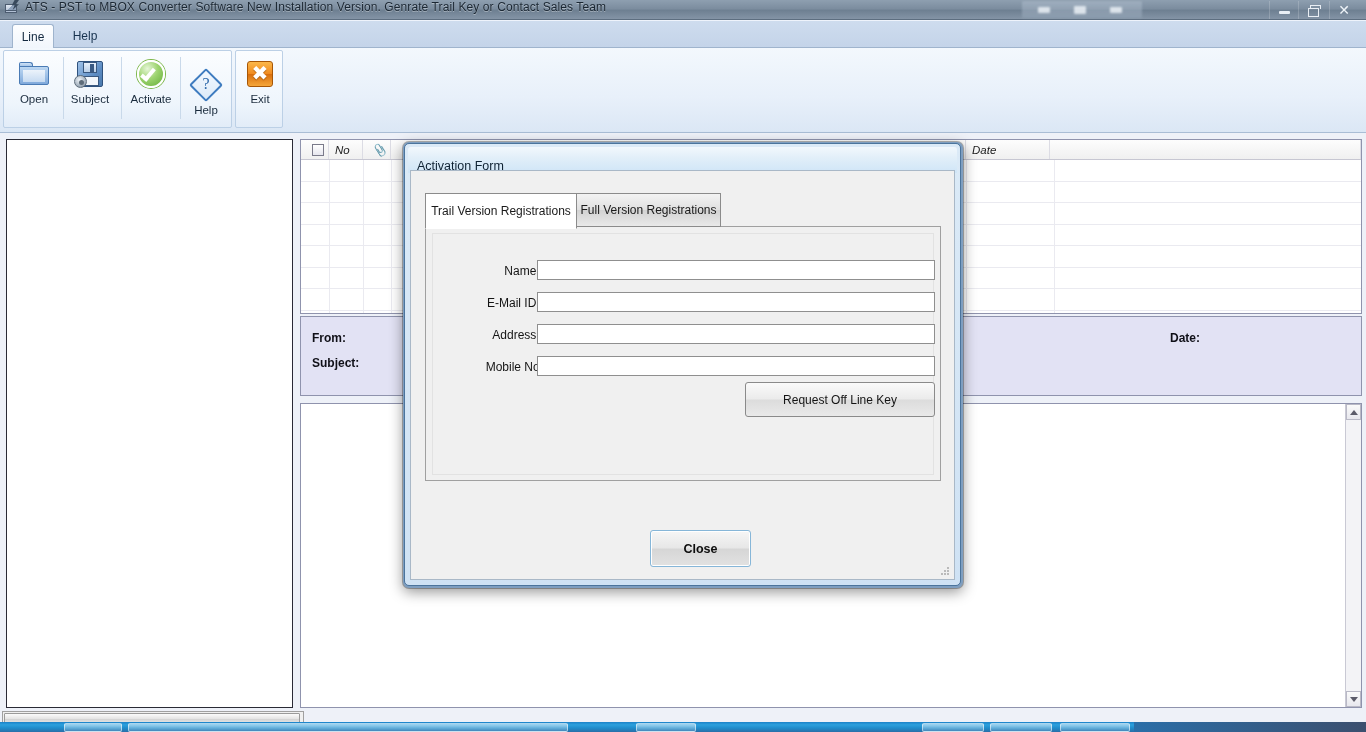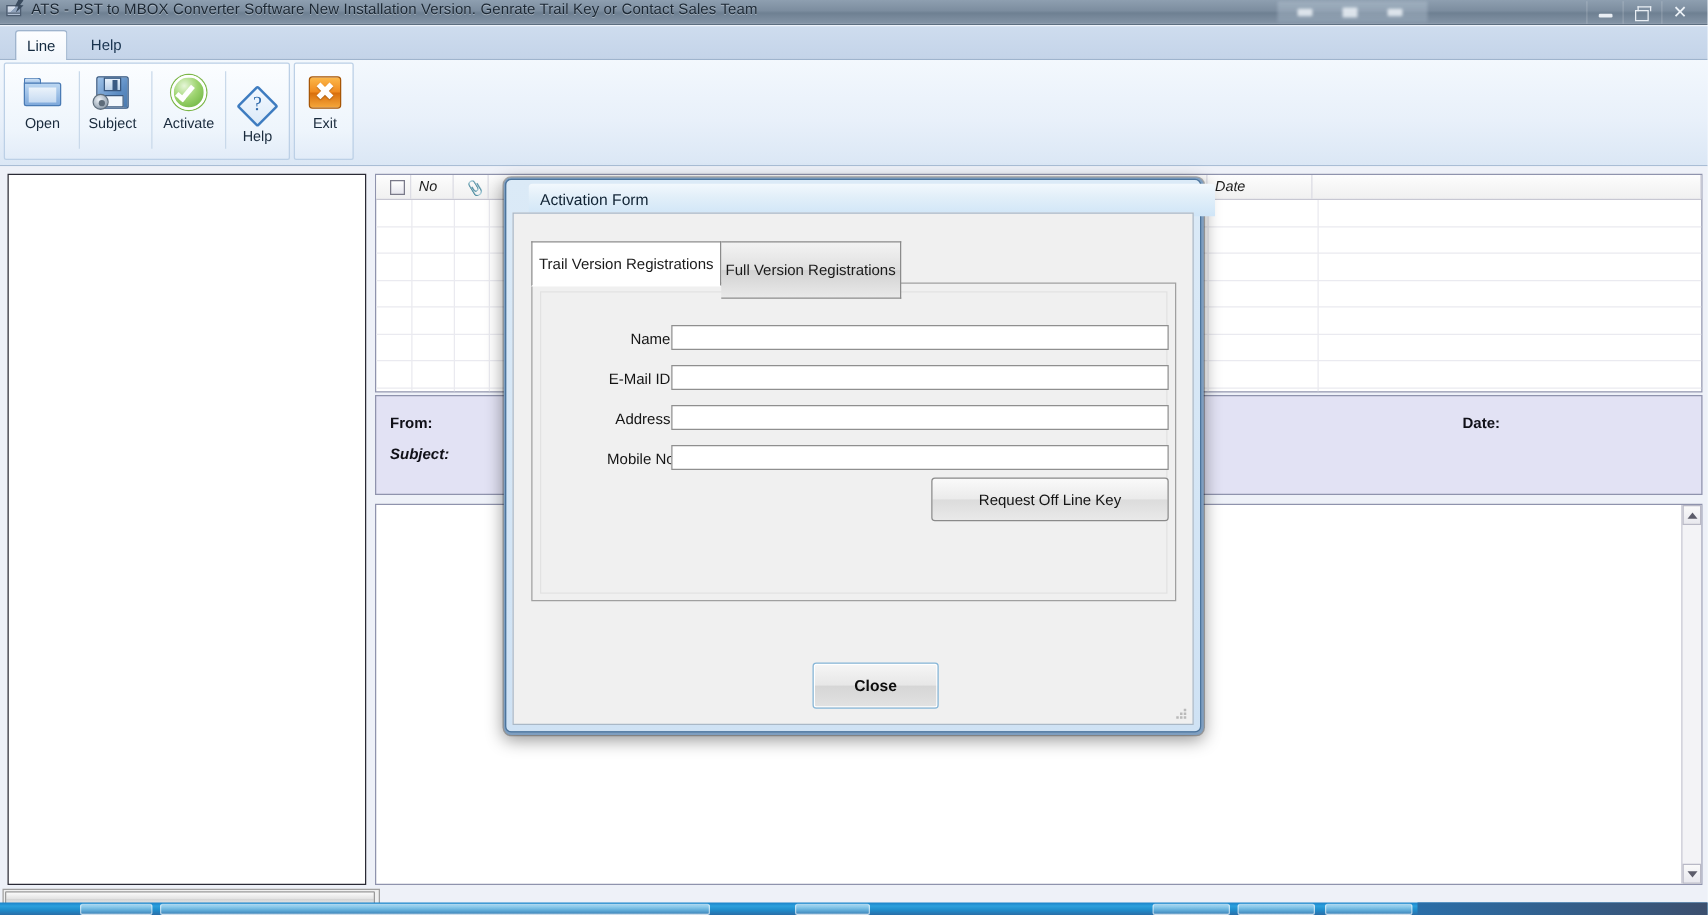--- a/index.html
+++ b/index.html
@@ -261,21 +261,21 @@
   #header-panel {
     position: absolute; left: 300px; top: 183px; width: 1062px; height: 80px;
     background: #e2e2f4; border: 1px solid #8f93ad;
   }
   #hp-from {
     position: absolute; left: 11px; top: 14px;
     font-size: 12px; font-weight: bold; color: #101018;
   }
   #hp-subject {
     position: absolute; left: 11px; top: 39px;
-    font-size: 12px; font-weight: bold; color: #101018; font-style: italic;
+    font-size: 12px; font-weight: bold; color: #101018;
   }
   #hp-date {
     position: absolute; left: 869px; top: 14px;
     font-size: 12px; font-weight: bold; color: #101018;
   }
 
   
   #preview-panel {
     position: absolute; left: 300px; top: 270px; width: 1062px; height: 305px;
     background: #ffffff; border: 1px solid #8f93ad;
@@ -317,37 +317,37 @@
     background: #7e9ec0;
   }
   #dialog {
     position: absolute; left: 404px; top: 143px; width: 557px; height: 443px;
     border-radius: 5px;
     background: linear-gradient(to bottom, #dbeaf7 0%, #cfe2f4 100%);
     border: 1px solid #4b749c;
     padding: 3px;
   }
   #dialog-titlebar {
-    position: absolute; left: 18px; top: 3px; width: 549px; height: 26px;
+    position: absolute; left: 3px; top: 3px; width: 549px; height: 26px;
     background: linear-gradient(to bottom, #f2f8fd 0%, #e2eff9 40%, #cfe5f7 100%);
     border-radius: 3px 3px 0 0;
-    display: flex; align-items: center;
+    display: flex; align-items: flex-end;
   }
   #dialog-title {
     font-size: 12.5px; color: #0f2233; margin-left: 9px;
   }
   #dialog-body {
     position: absolute; left: 5px; top: 26px; width: 545px; height: 410px;
     background: #f0f0f0; border: 1px solid #a9b8c7;
   }
 
   
   #tabstrip { position: absolute; left: 14px; top: 22px; width: 516px; height: 34px; }
   .dtab {
-    position: absolute; top: 0; height: 46px;
+    position: absolute; top: 0; height: 34px;
     display: flex; align-items: center; justify-content: center;
     font-size: 12px; color: #1a1a1a;
     border: 1px solid #8b8b8b;
   }
   #dtab-trail {
     left: 0; width: 152px; height: 36px;
     background: #ffffff; border-bottom: 1px solid #ffffff; z-index: 3;
   }
   #dtab-full {
     left: 152px; width: 144px;

